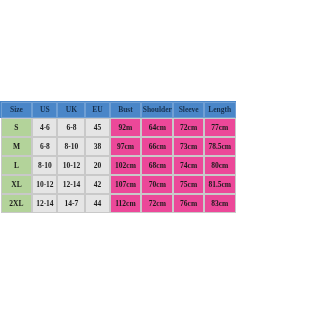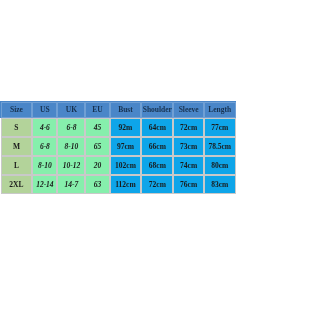--- a/index.html
+++ b/index.html
@@ -78,25 +78,24 @@
     height: 15px;
     font-size: 7.5px;
     border-color: #4a86c8;
     outline: 1px solid #6f9fd4;
     outline-offset: -1px;
   }
   td.c-size {
     background: #b3d39a;
   }
   td.c-region {
-    background: #86efac;
-    font-style: italic;
+    background: #e5e5e5;
   }
   td.c-meas {
-    background: #0ea5e9;
+    background: #ec4899;
   }
 
   
   .clip-bottom {
     position: absolute;
     left: 0;
     top: 114px;
     width: 236px;
     height: 6px;
     overflow: hidden;
@@ -146,41 +145,51 @@
         <td class="c-region">45</td>
         <td class="c-meas">92m</td>
         <td class="c-meas">64cm</td>
         <td class="c-meas">72cm</td>
         <td class="c-meas">77cm</td>
       </tr>
       <tr>
         <td class="c-size">M</td>
         <td class="c-region">6-8</td>
         <td class="c-region">8-10</td>
-        <td class="c-region">65</td>
+        <td class="c-region">38</td>
         <td class="c-meas">97cm</td>
         <td class="c-meas">66cm</td>
         <td class="c-meas">73cm</td>
         <td class="c-meas">78.5cm</td>
       </tr>
       <tr>
         <td class="c-size">L</td>
         <td class="c-region">8-10</td>
         <td class="c-region">10-12</td>
         <td class="c-region">20</td>
         <td class="c-meas">102cm</td>
         <td class="c-meas">68cm</td>
         <td class="c-meas">74cm</td>
         <td class="c-meas">80cm</td>
       </tr>
       <tr>
+        <td class="c-size">XL</td>
+        <td class="c-region">10-12</td>
+        <td class="c-region">12-14</td>
+        <td class="c-region">42</td>
+        <td class="c-meas">107cm</td>
+        <td class="c-meas">70cm</td>
+        <td class="c-meas">75cm</td>
+        <td class="c-meas">81.5cm</td>
+      </tr>
+      <tr>
         <td class="c-size">2XL</td>
         <td class="c-region">12-14</td>
         <td class="c-region">14-7</td>
-        <td class="c-region">63</td>
+        <td class="c-region">44</td>
         <td class="c-meas">112cm</td>
         <td class="c-meas">72cm</td>
         <td class="c-meas">76cm</td>
         <td class="c-meas">83cm</td>
       </tr>
     </tbody>
   </table>
 
   <div class="clip-bottom">
     <div class="clip-bottom-inner"></div>

